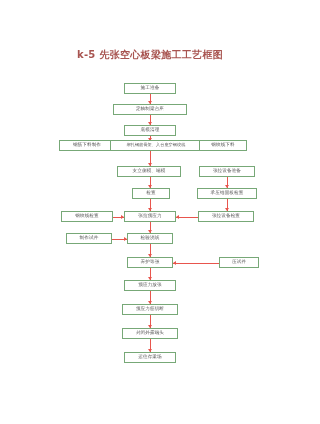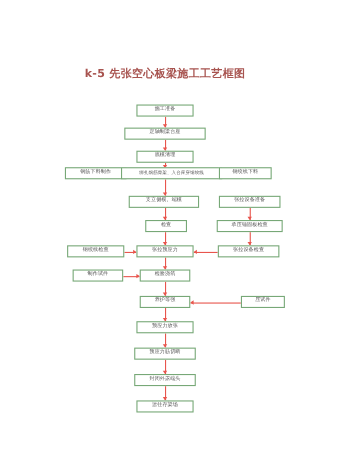--- a/index.html
+++ b/index.html
@@ -9,21 +9,21 @@
   }
   body {
     width: 300px;
     height: 424px;
     position: relative;
     font-family: "DejaVu Sans", "Liberation Sans", sans-serif;
     overflow: hidden;
   }
   #page {
     position: absolute;
-    left: 0; top: 12px;
+    left: 0; top: 0;
     width: 300px;
     height: 318px;
     background: #ffffff;
   }
   .title {
     position: absolute;
     left: 0;
     top: 48px;
     width: 300px;
     text-align: center;

